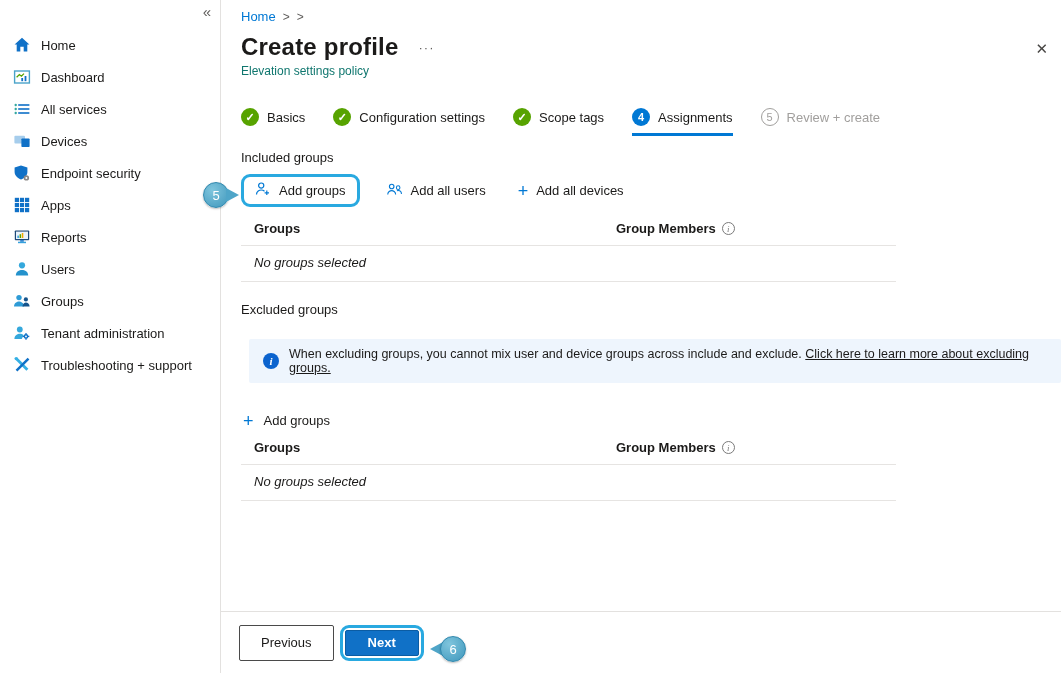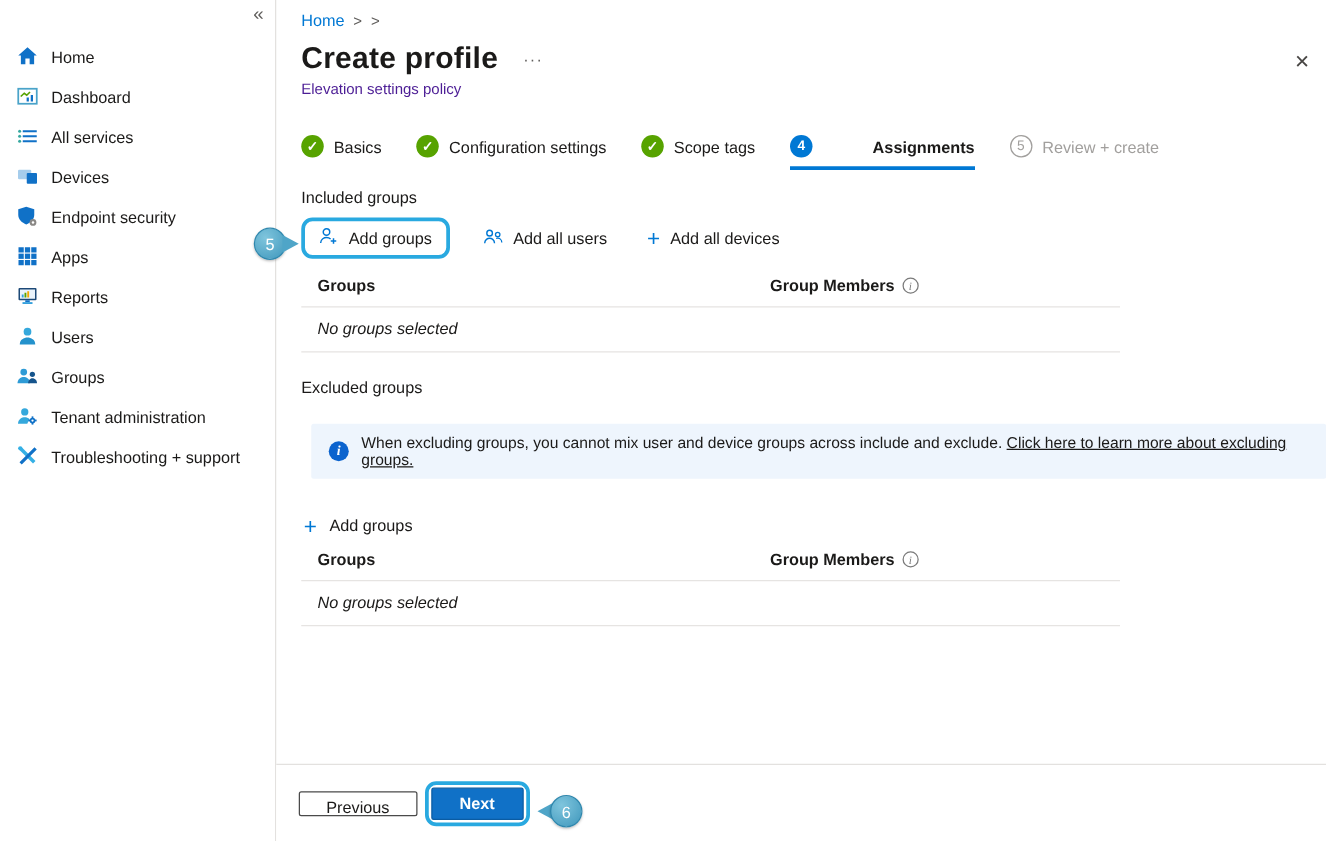--- a/index.html
+++ b/index.html
@@ -21,27 +21,27 @@
 
   
   .main { flex:1; position:relative; padding-left:20px; }
   .breadcrumb { padding-top:9px; display:flex; align-items:center; gap:7px; }
   .breadcrumb .crumb { color:#0078d4; text-decoration:none; cursor:pointer; }
   .breadcrumb .sep { color:#605e5c; font-size:12px; }
   .title-row { margin-top:9px; display:flex; align-items:center; gap:20px; }
   h1 { margin:0; font-size:24px; font-weight:700; letter-spacing:.2px; }
   .ellipsis { color:#605e5c; font-size:13px; letter-spacing:1px; cursor:pointer; }
   .close { position:absolute; top:40px; right:13px; font-size:15px; color:#484644; cursor:pointer; }
-  .subtitle { margin-top:3px; font-size:12px; color:#4c1d95; }
+  .subtitle { margin-top:3px; font-size:12px; color:#0f766e; }
 
   
   .tabs { margin-top:30px; display:flex; gap:28px; }
   .tab { display:flex; align-items:center; gap:8px; padding-bottom:7px; border-bottom:3px solid transparent; cursor:pointer; }
   .tab.active { border-bottom-color:#0078d4; }
-  .tab.active .tlabel { font-weight:700;margin-left:40px; }
+  .tab.active .tlabel { font-weight:400; }
   .tab.future { cursor:default; }
   .tab.future .tlabel { color:#a19f9d; }
   .circle { width:18px; height:18px; border-radius:50%; display:flex; align-items:center; justify-content:center; flex:none; }
   .done-c { background:#57a300; color:#fff; font-size:11px; font-weight:700; }
   .active-c { background:#0078d4; color:#fff; font-size:11px; font-weight:700; }
   .future-c { border:1px solid #a19f9d; color:#a19f9d; font-size:11px; }
 
   .sec-heading { margin-top:14px; }
   .sec-heading.excluded { margin-top:20px; }
 
@@ -72,21 +72,21 @@
                  font-size:11px; font-weight:700; font-family:"Liberation Serif", serif; font-style:italic;
                  display:flex; align-items:center; justify-content:center; flex:none; }
   .banner-link { color:#1b1a19; text-decoration:underline; cursor:pointer; }
 
   .add-link { margin-top:30px; display:flex; align-items:center; gap:10px; cursor:pointer; width:max-content; padding-left:2px; }
 
   
   .footer { position:absolute; left:0; right:0; bottom:0; height:62px; border-top:1px solid #e3e1df;
             display:flex; align-items:center; gap:6px; padding-left:18px; background:#fff; }
   .btn-secondary { background:#fff; border:1px solid #4a4a4a; border-radius:2px; color:#1b1a19;
-                   font:inherit; padding:4px 21px; height:20px; cursor:pointer; }
+                   font:inherit; padding:4px 21px; height:36px; cursor:pointer; }
   .btn-primary { background:#1071c7; border:1px solid #0b5ca3; border-radius:2px; color:#fff;
                  font:inherit; font-weight:700; padding:3px 22px; height:26px; cursor:pointer; }
 
   
   .callout { position:absolute; display:flex; align-items:center; z-index:5; }
   .callout-circle { width:26px; height:26px; border-radius:50%; color:#fff; font-size:13px;
                     background:radial-gradient(circle at 35% 30%, #7fc5dd, #3f97bc);
                     border:1px solid #2f87ad; box-shadow:0 1px 2px rgba(0,0,0,.25);
                     display:flex; align-items:center; justify-content:center; flex:none; }
   .tri-right { width:0; height:0; border-top:7px solid transparent; border-bottom:7px solid transparent;

